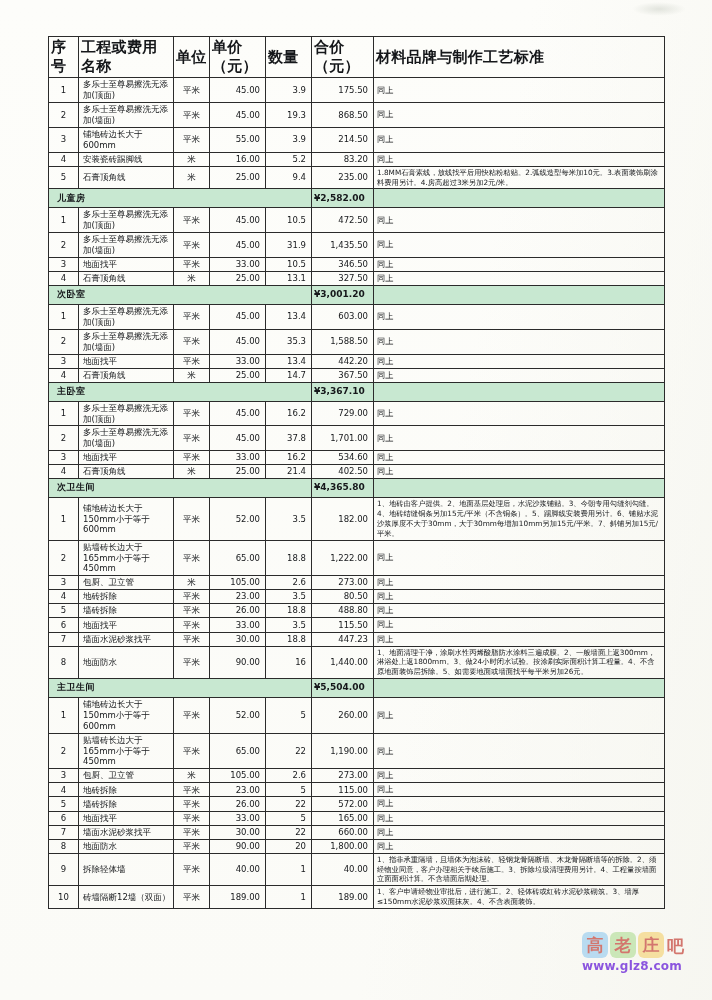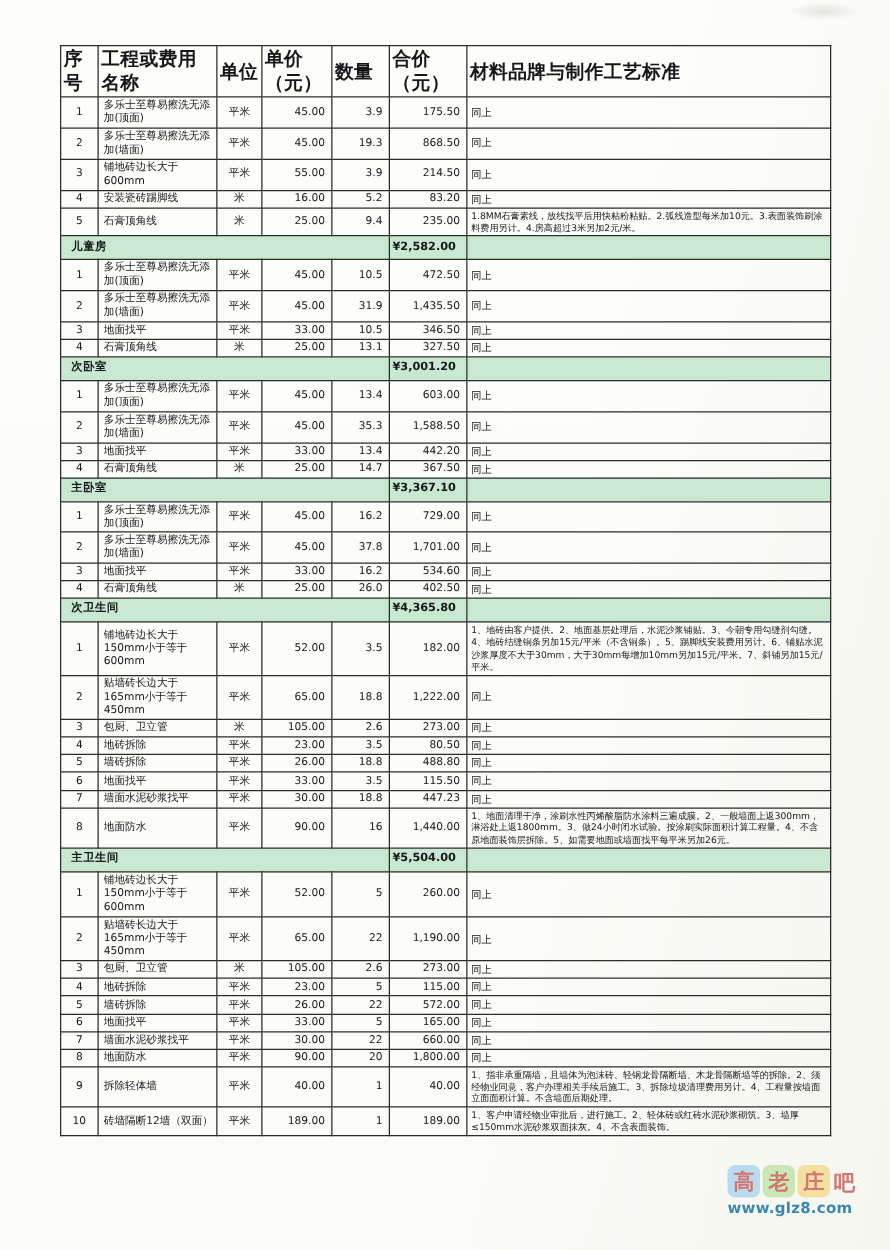--- a/index.html
+++ b/index.html
@@ -78,21 +78,21 @@
     opacity:.78;
   }
   .wm-blocks{display:flex;gap:2px;align-items:flex-end;}
   .wm-sq{
     width:26px;height:26px;border-radius:6px;
     display:flex;align-items:center;justify-content:center;
     font-size:17px;font-weight:bold;color:#c9534a;
     font-family:"DejaVu Sans","Liberation Sans",sans-serif;
   }
   .wm-url{
-    color:#0369a1;font-size:12px;font-weight:bold;
+    color:#6d28d9;font-size:12px;font-weight:bold;
     letter-spacing:.2px;margin-top:1px;
   }
   .wm-tail{
     font-size:17px;font-weight:bold;color:#c9534a;margin-left:1px;
   }
   .corner-smudge{
     position:absolute;right:26px;top:2px;width:54px;height:14px;
     background:radial-gradient(ellipse at center, rgba(200,205,195,.5), rgba(255,255,255,0) 70%);
   }
 </style>
@@ -282,21 +282,21 @@
           <td class="num">33.00</td>
           <td class="num">16.2</td>
           <td class="num">534.60</td>
           <td class="note same">同上</td>
         </tr>
         <tr>
           <td class="idx">4</td>
           <td class="name">石膏顶角线</td>
           <td class="unit">米</td>
           <td class="num">25.00</td>
-          <td class="num">26.0</td>
+          <td class="num">21.4</td>
           <td class="num">402.50</td>
           <td class="note same">同上</td>
         </tr>
         <tr class="section">
           <td class="sec-title" colspan="5">次卫生间</td>
           <td class="sec-total">¥4,365.80</td>
           <td></td>
         </tr>
         <tr>
           <td class="idx">1</td>

